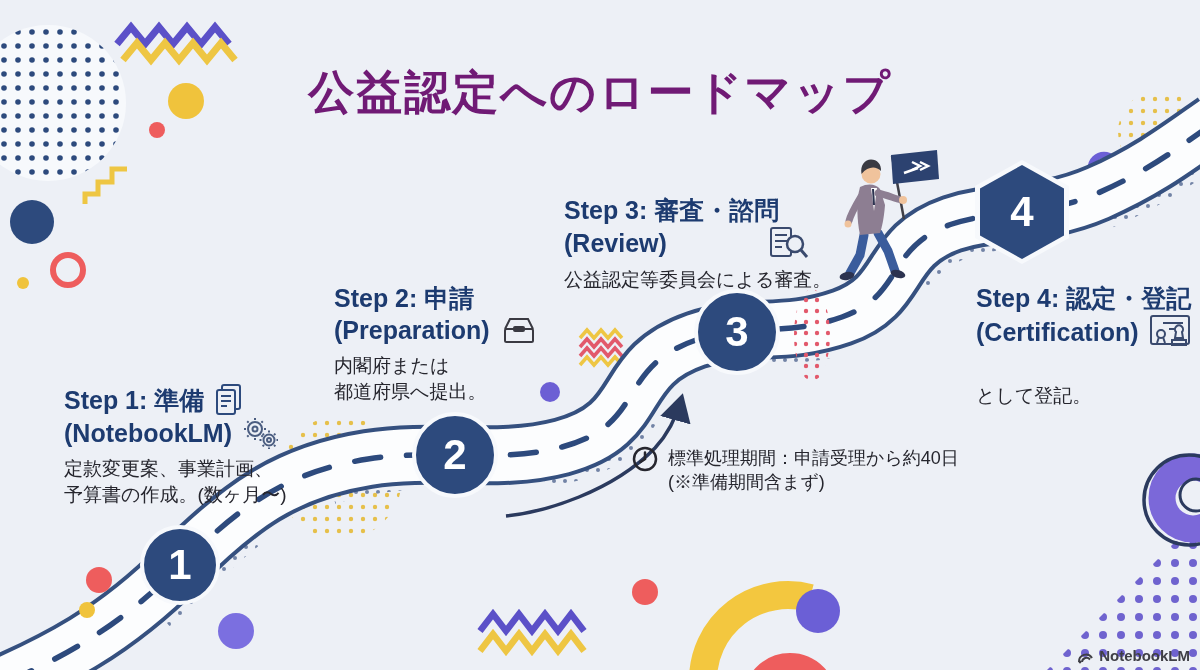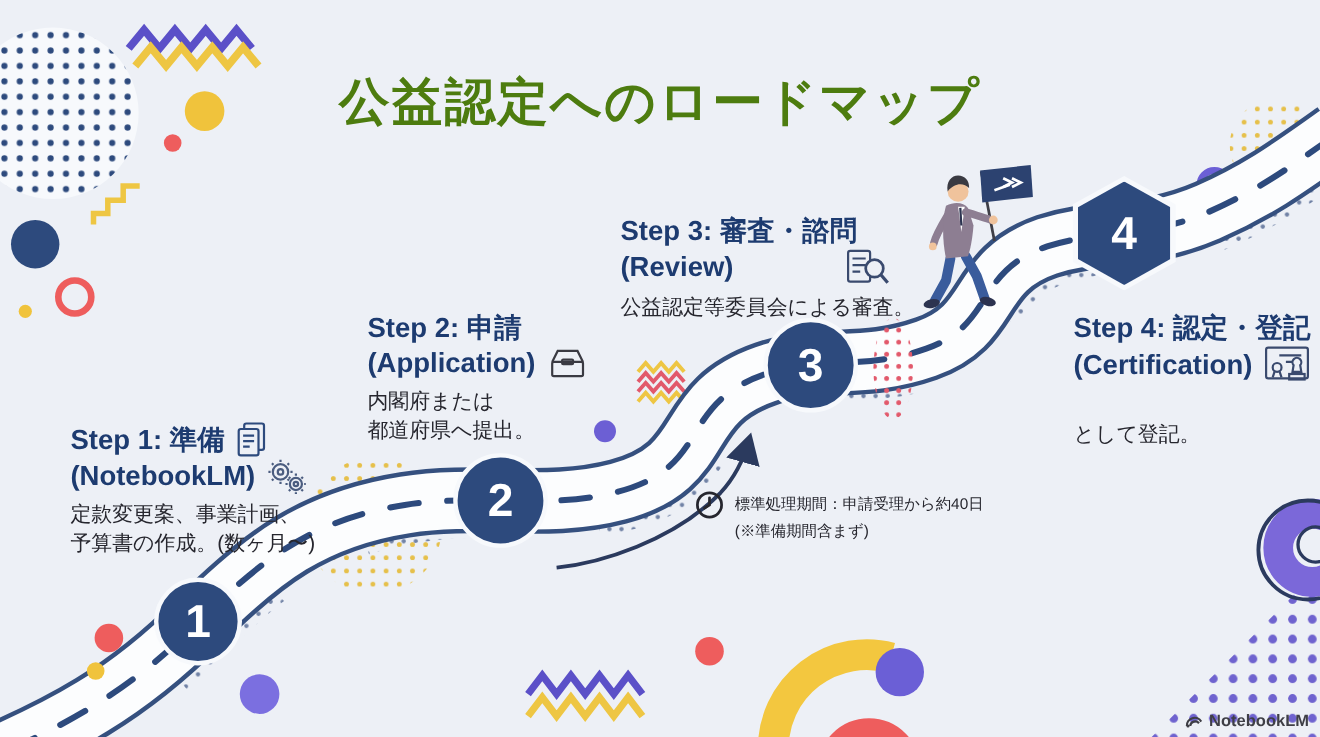--- a/index.html
+++ b/index.html
@@ -9,21 +9,21 @@
     background:#edf0f6;
     position:relative;
     overflow:hidden;
   }
   #canvas { position:absolute; inset:0; width:1200px; height:670px; }
   #art { position:absolute; left:0; top:0; z-index:1; }
 
   .title {
     position:absolute; left:0; right:0; top:62px; z-index:5;
     text-align:center; font-size:46px; font-weight:700;
-    color:#4d7c0f; letter-spacing:2px;
+    color:#701a75; letter-spacing:2px;
   }
 
   .step { position:absolute; z-index:6; }
   .h-row { display:flex; align-items:center; gap:10px; }
   .h-text { font-size:25px; font-weight:700; color:#1d3b70; line-height:32px; white-space:nowrap; }
   .step-body { margin-top:7px; font-size:19px; color:#26262e; line-height:26px; white-space:nowrap; }
 
   .step1 { left:64px;  top:383px; }
   .step2 { left:334px; top:282px; }
   .step3 { left:564px; top:194px; }
@@ -47,25 +47,25 @@
     display:flex; align-items:center; justify-content:center;
   }
   .hex-inner {
     width:84px; height:94px; background:#2d4a7d;
     clip-path:polygon(50% 0%, 100% 25%, 100% 75%, 50% 100%, 0% 75%, 0% 25%);
     display:flex; align-items:center; justify-content:center;
     color:#fff; font-size:42px; font-weight:700;
   }
 
   .note { position:absolute; z-index:6; left:632px; top:446px; display:flex; gap:10px; align-items:flex-start; }
-  .note-lines { font-size:14px; color:#26262e; line-height:24px; white-space:nowrap; }
+  .note-lines { font-size:18px; color:#26262e; line-height:24px; white-space:nowrap; }
 
   .watermark {
     position:absolute; z-index:8; right:10px; bottom:6px;
-    display:flex; align-items:flex-start; gap:5px;
+    display:flex; align-items:flex-end; gap:5px;
     font-size:15px; font-weight:700; color:#3f3f46;
   }
   .icon { flex:0 0 auto; }
 </style>
 </head>
 <body>
 
 <div id="canvas">
 
   <svg id="art" width="1200" height="670" viewBox="0 0 1200 670">
@@ -201,21 +201,21 @@
       <span>定款変更案、事業計画、</span><br>
       <span>予算書の作成。(数ヶ月〜)</span>
     </div>
   </div>
 
   <div class="step step2">
     <div class="h-row">
       <span class="h-text">Step 2: 申請</span>
     </div>
     <div class="h-row">
-      <span class="h-text">(Application)</span>
+      <span class="h-text">(Preparation)</span>
       <svg class="icon" width="36" height="30" viewBox="0 0 36 30">
         <path d="M5,14 L10,4 L28,4 L33,14" fill="none" stroke="#3a3a42" stroke-width="2"></path>
         <rect x="5" y="14" width="28" height="13" rx="1.5" fill="#edf0f6" stroke="#3a3a42" stroke-width="2"></rect>
         <rect x="14" y="12" width="10" height="4" rx="1" fill="none" stroke="#3a3a42" stroke-width="2"></rect>
       </svg>
     </div>
     <div class="step-body">
       <span>内閣府または</span><br>
       <span>都道府県へ提出。</span>
     </div>

